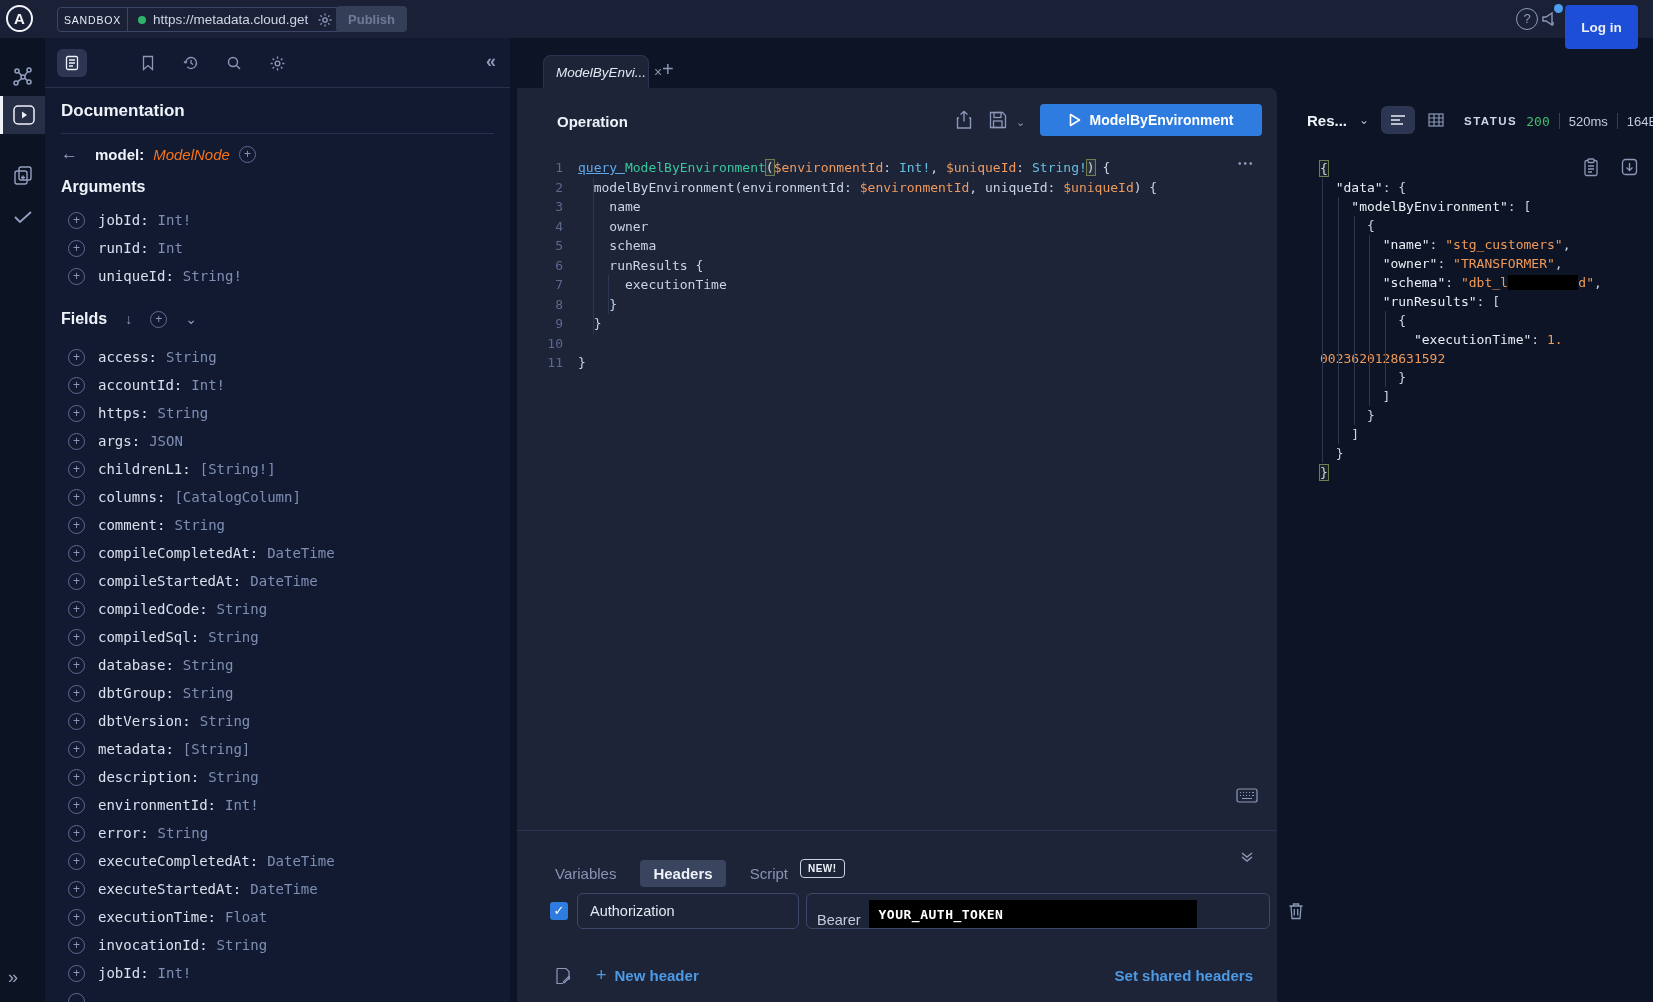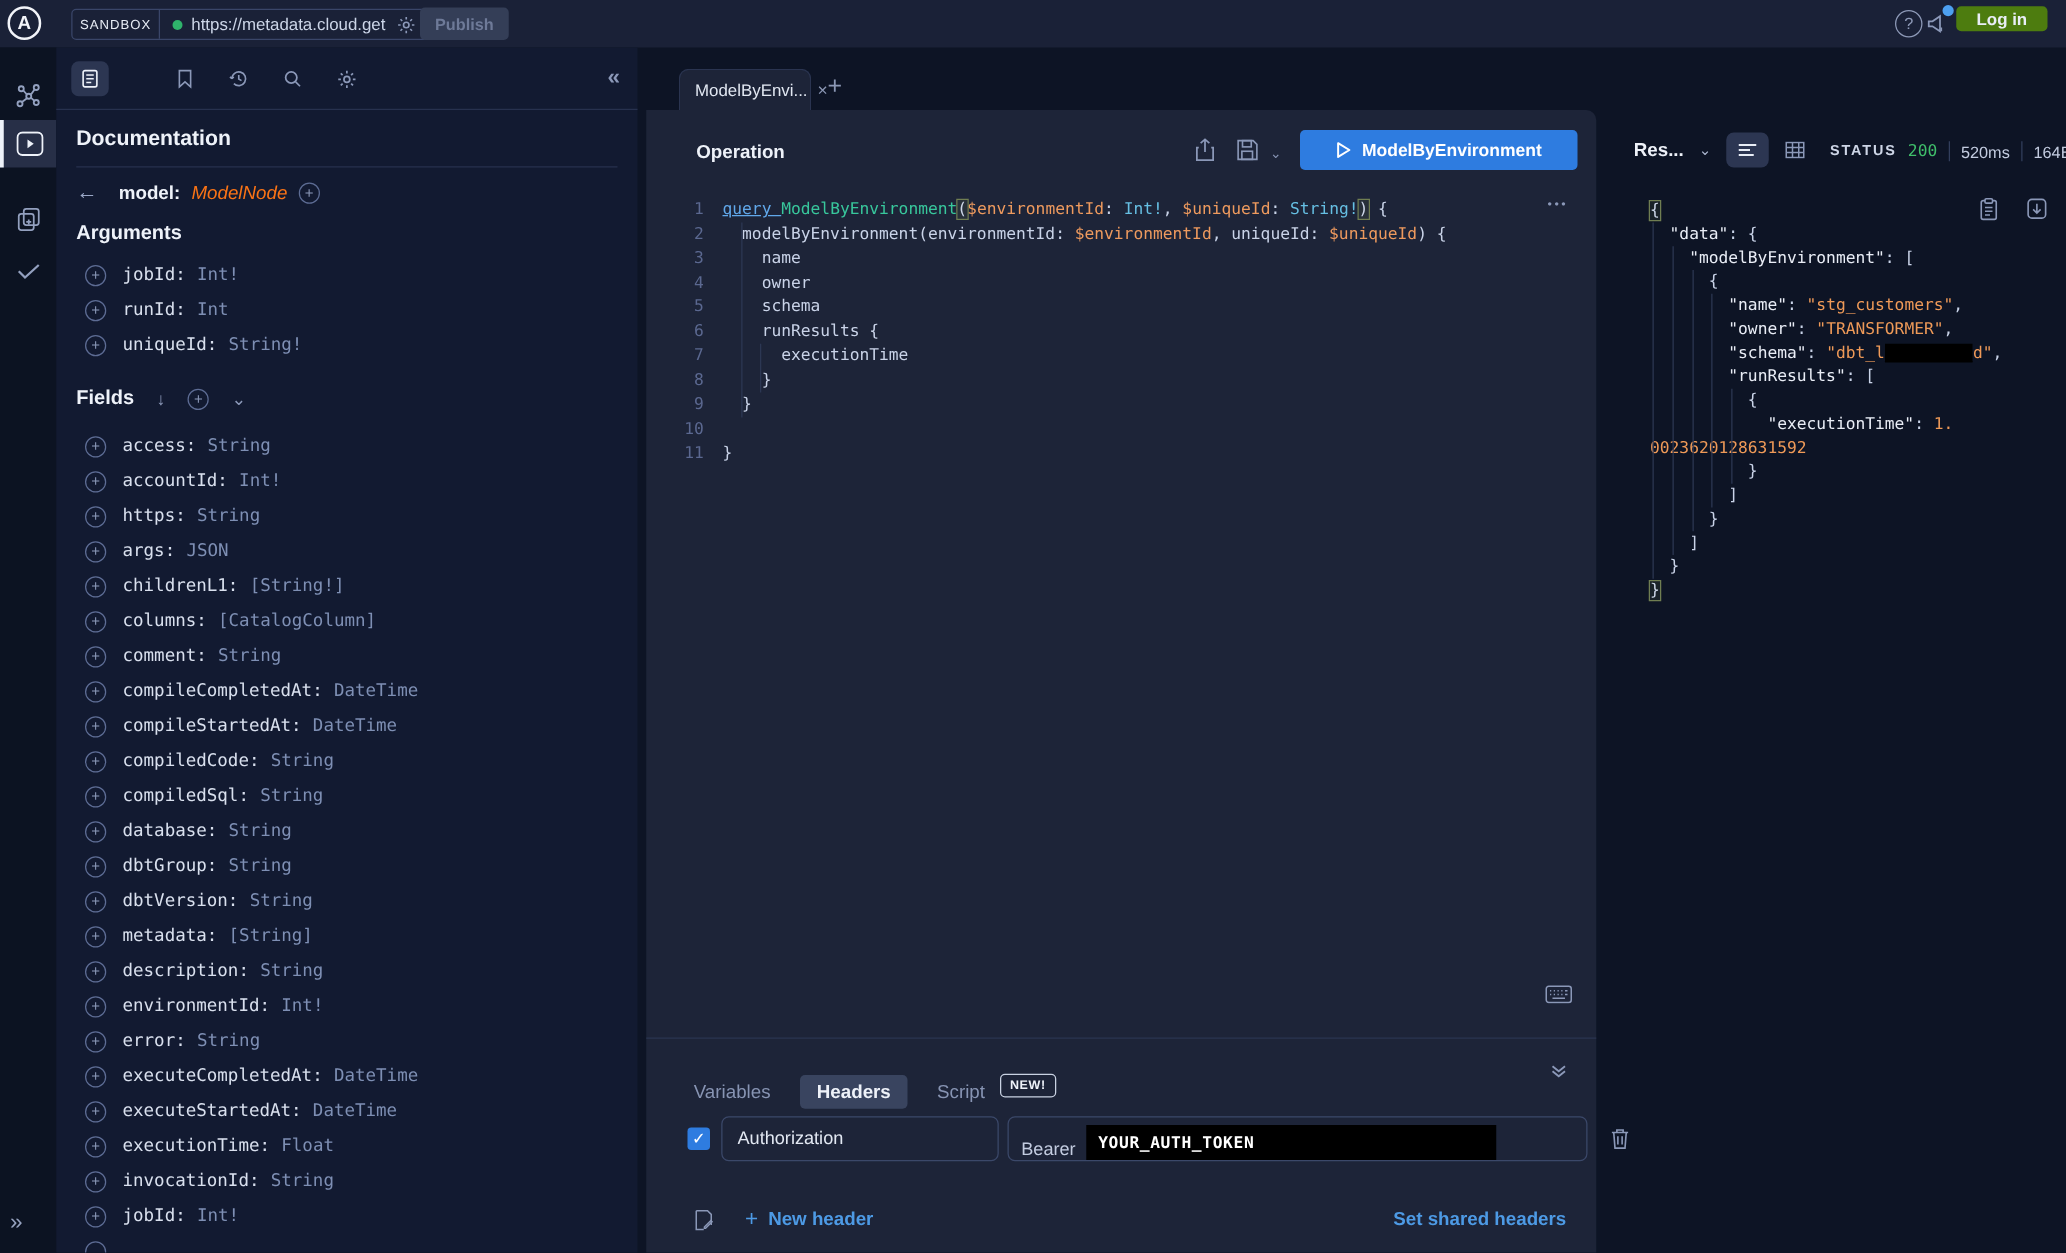--- a/index.html
+++ b/index.html
@@ -14,21 +14,21 @@
   #urlgroup { position:absolute; left:57px; top:7px; width:286px; height:25px; border:1px solid #3a4669;
     border-radius:4px; display:flex; align-items:center; }
   #sandbox-seg { width:70px; height:100%; border-right:1px solid #3a4669; display:flex; align-items:center;
     justify-content:center; color:#e8edf6; font-size:10.5px; font-weight:normal; letter-spacing:.8px; }
   .green-dot { width:8px; height:8px; border-radius:50%; background:#2fb36b; margin:0 7px 0 10px; flex:none; }
   #url-text { color:#ccd5e7; font-size:13.5px; white-space:nowrap; overflow:hidden; width:162px; }
   #publish-btn { position:absolute; left:336px; top:6px; width:71px; height:26px; background:#343e57;
     color:#6e7a98; font-size:13px; font-weight:bold; border:none; border-radius:4px; }
   #help-icon { position:absolute; left:1516px; top:8px; width:22px; height:22px; border:1.5px solid #8e9ab8;
     border-radius:50%; color:#8e9ab8; font-size:13px; text-align:center; line-height:20px; }
-  #login-btn { position:absolute; left:1565px; top:5px; width:73px; height:20px; background:#4d7c0f;
+  #login-btn { position:absolute; left:1565px; top:5px; width:73px; height:44px; background:#1d4ed8;
     color:#e9eef7; font-size:13.5px; font-weight:bold; border:none; border-radius:4px; }
   .notif-dot { position:absolute; left:1554px; top:4px; width:9px; height:9px; border-radius:50%; background:#4da0f0; }
 
   
   #rail { position:absolute; left:0; top:38px; width:45px; height:964px; background:#0c1322; }
   .rail-item { position:absolute; left:0; width:45px; height:38px; display:flex; align-items:center; justify-content:center; color:#93a0bf; }
   .rail-item.sel { background:#272f47; color:#eef2f9; border-left:3px solid #eef2f9; }
   #rail-expand { position:absolute; left:8px; bottom:14px; color:#97a3c0; font-size:18px; }
 
   
@@ -49,21 +49,21 @@
     font-size:12px; line-height:15px; text-align:center; font-family:"Liberation Sans",sans-serif; }
   .doc-row { display:flex; align-items:center; height:28px; padding-left:23px; gap:13px; }
   .doc-row .f-name { color:#d9e0ee; font-family:"DejaVu Sans Mono",monospace; font-size:14px; white-space:pre; }
   .doc-row .f-type { color:#7e8fb4; font-family:"DejaVu Sans Mono",monospace; font-size:14px; margin-left:-4px; }
   #fields-head { position:absolute; left:16px; top:272px; display:flex; align-items:center; gap:18px; }
   .mini-icon { color:#8b98b8; font-size:14px; }
 
   
   #tab { position:absolute; left:543px; top:55px; width:106px; height:33px; background:#1d2438;
     border:1px solid #2a3450; border-bottom:none; border-radius:8px 8px 0 0; display:flex; align-items:center; }
-  #tab-title { color:#e2e8f2; font-size:13.5px; margin-left:12px; white-space:nowrap; }
+  #tab-title { color:#e2e8f2; font-size:13.5px; margin-left:12px; white-space:nowrap;font-style:italic; }
   #tab-close { color:#8b97b4; font-size:14px; margin-left:8px; }
   #new-tab { position:absolute; left:662px; top:58px; color:#8b97b4; font-size:20px; }
   #main { position:absolute; left:517px; top:88px; width:760px; height:914px; background:#1d2438; border-radius:0 8px 0 0; }
 
   #op-title { position:absolute; left:40px; top:25px; color:#eef2f9; font-size:15px; font-weight:bold; }
   .tool-icon { position:absolute; color:#8b98b8; }
   #run-btn { position:absolute; left:523px; top:16px; width:222px; height:32px; background:#2e7ce0; border:none;
     border-radius:4px; color:#fff; font-size:14px; font-weight:bold; display:flex; align-items:center;
     justify-content:center; gap:9px; }
   #kebab { position:absolute; left:721px; top:70px; color:#8b98b8; font-size:10px; letter-spacing:2px; }

